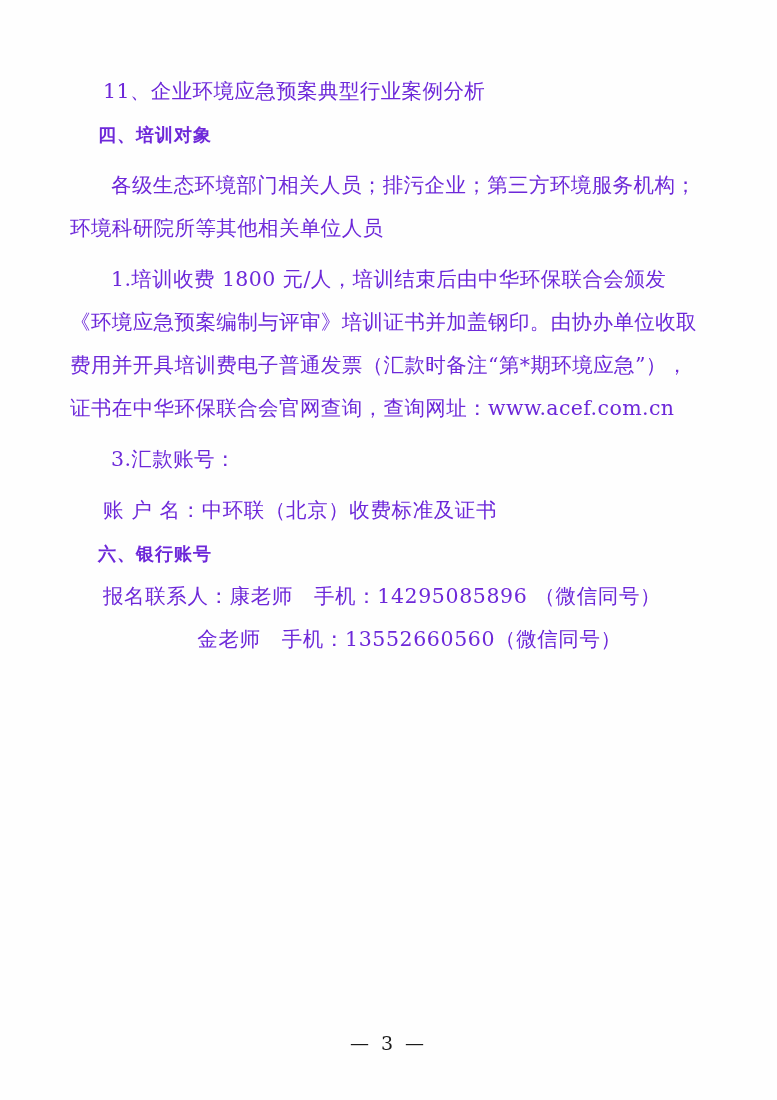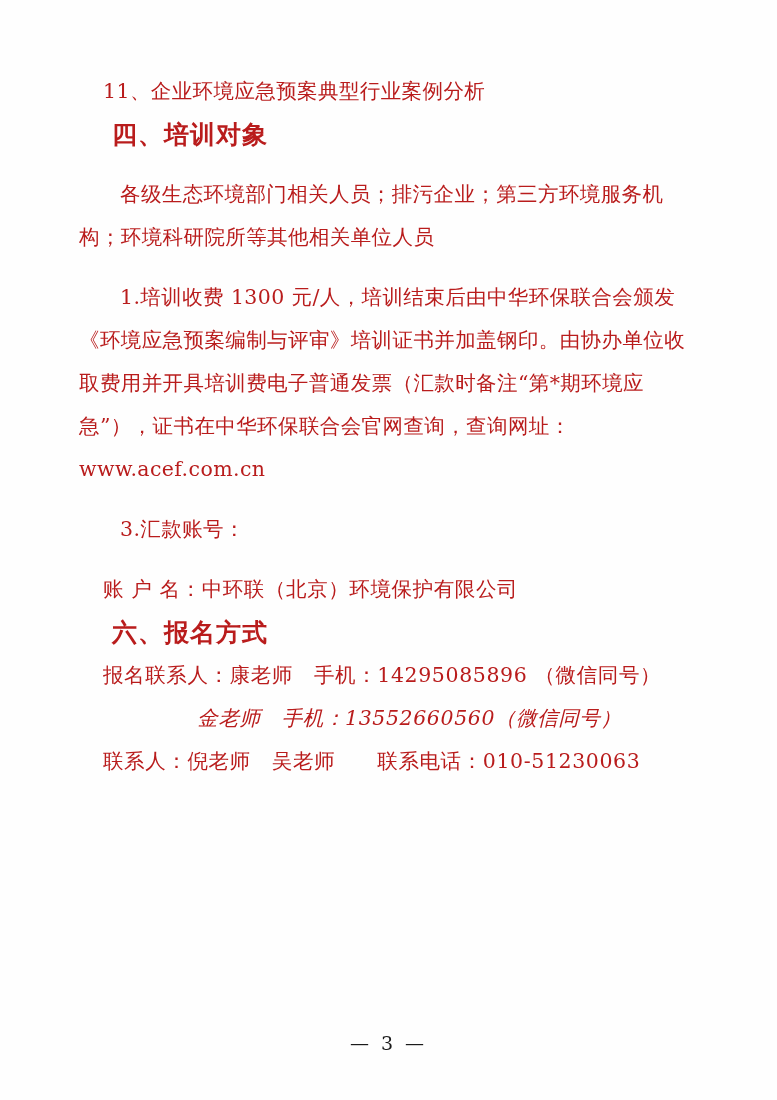--- a/index.html
+++ b/index.html
@@ -18,51 +18,50 @@
     position: relative;
     width: 777px;
     height: 1100px;
     box-sizing: border-box;
     padding: 70px 62px 40px 62px;
     background: #fefefe;
   }
   .doc-body {
     font-size: 20.5px;
     line-height: 43px;
-    color: #b91c1c;
+    color: #6d28d9;
     letter-spacing: 0.4px;
   }
   .para {
-    margin: 17px;
+    margin: 8px;
     text-indent: 2em;
     white-space: normal;
   }
   .heading {
     margin: 0;
     text-indent: 2em;
     font-weight: bold;
-    font-size: 25px;
+    font-size: 18px;
     letter-spacing: 1px;
   }
   .item-line {
     margin: 0;
     text-indent: 2em;
   }
   .kv-line {
     margin: 0;
     text-indent: 2em;
     letter-spacing: 0.6px;
   }
   .mono-num {
     font-family: "DejaVu Serif", "Liberation Serif", serif;
     letter-spacing: 1.6px;
   }
   .indent-deep {
     text-indent: 6.6em;
-    font-style: italic;
   }
   .spacer-md { height: 30px; }
   .attach {
     margin: 0;
     text-indent: 2em;
   }
   .page-number {
     position: absolute;
     left: 0;
     right: 0;
@@ -79,37 +78,36 @@
 <div class="page">
   <div class="doc-body">
 
     <p class="item-line">11、企业环境应急预案典型行业案例分析</p>
 
     <p class="heading">四、培训对象</p>
 
     <p class="para">各级生态环境部门相关人员；排污企业；第三方环境服务机构；环境科研院所等其他相关单位人员</p>
 
 
-    <p class="para">1.培训收费 1300 元/人，培训结束后由中华环保联合会颁发《环境应急预案编制与评审》培训证书并加盖钢印。由协办单位收取费用并开具培训费电子普通发票（汇款时备注“第*期环境应急”），证书在中华环保联合会官网查询，查询网址：www.acef.com.cn</p>
+    <p class="para">1.培训收费 1800 元/人，培训结束后由中华环保联合会颁发《环境应急预案编制与评审》培训证书并加盖钢印。由协办单位收取费用并开具培训费电子普通发票（汇款时备注“第*期环境应急”），证书在中华环保联合会官网查询，查询网址：www.acef.com.cn</p>
 
     <p class="para">3.汇款账号：</p>
 
-    <p class="kv-line">账 户 名：中环联（北京）环境保护有限公司</p>
+    <p class="kv-line">账 户 名：中环联（北京）收费标准及证书</p>
 
 
 
 
-    <p class="heading">六、报名方式</p>
+    <p class="heading">六、银行账号</p>
 
     <p class="kv-line">报名联系人：康老师　手机：14295085896 （微信同号）</p>
 
     <p class="kv-line indent-deep">金老师　手机：13552660560（微信同号）</p>
 
 
-    <p class="kv-line">联系人：倪老师　吴老师　　联系电话：010-51230063</p>
 
     <div class="spacer-md"></div>
 
 
   </div>
 
   <div class="page-number">— 3 —</div>
 </div>
 
 </body></html>

